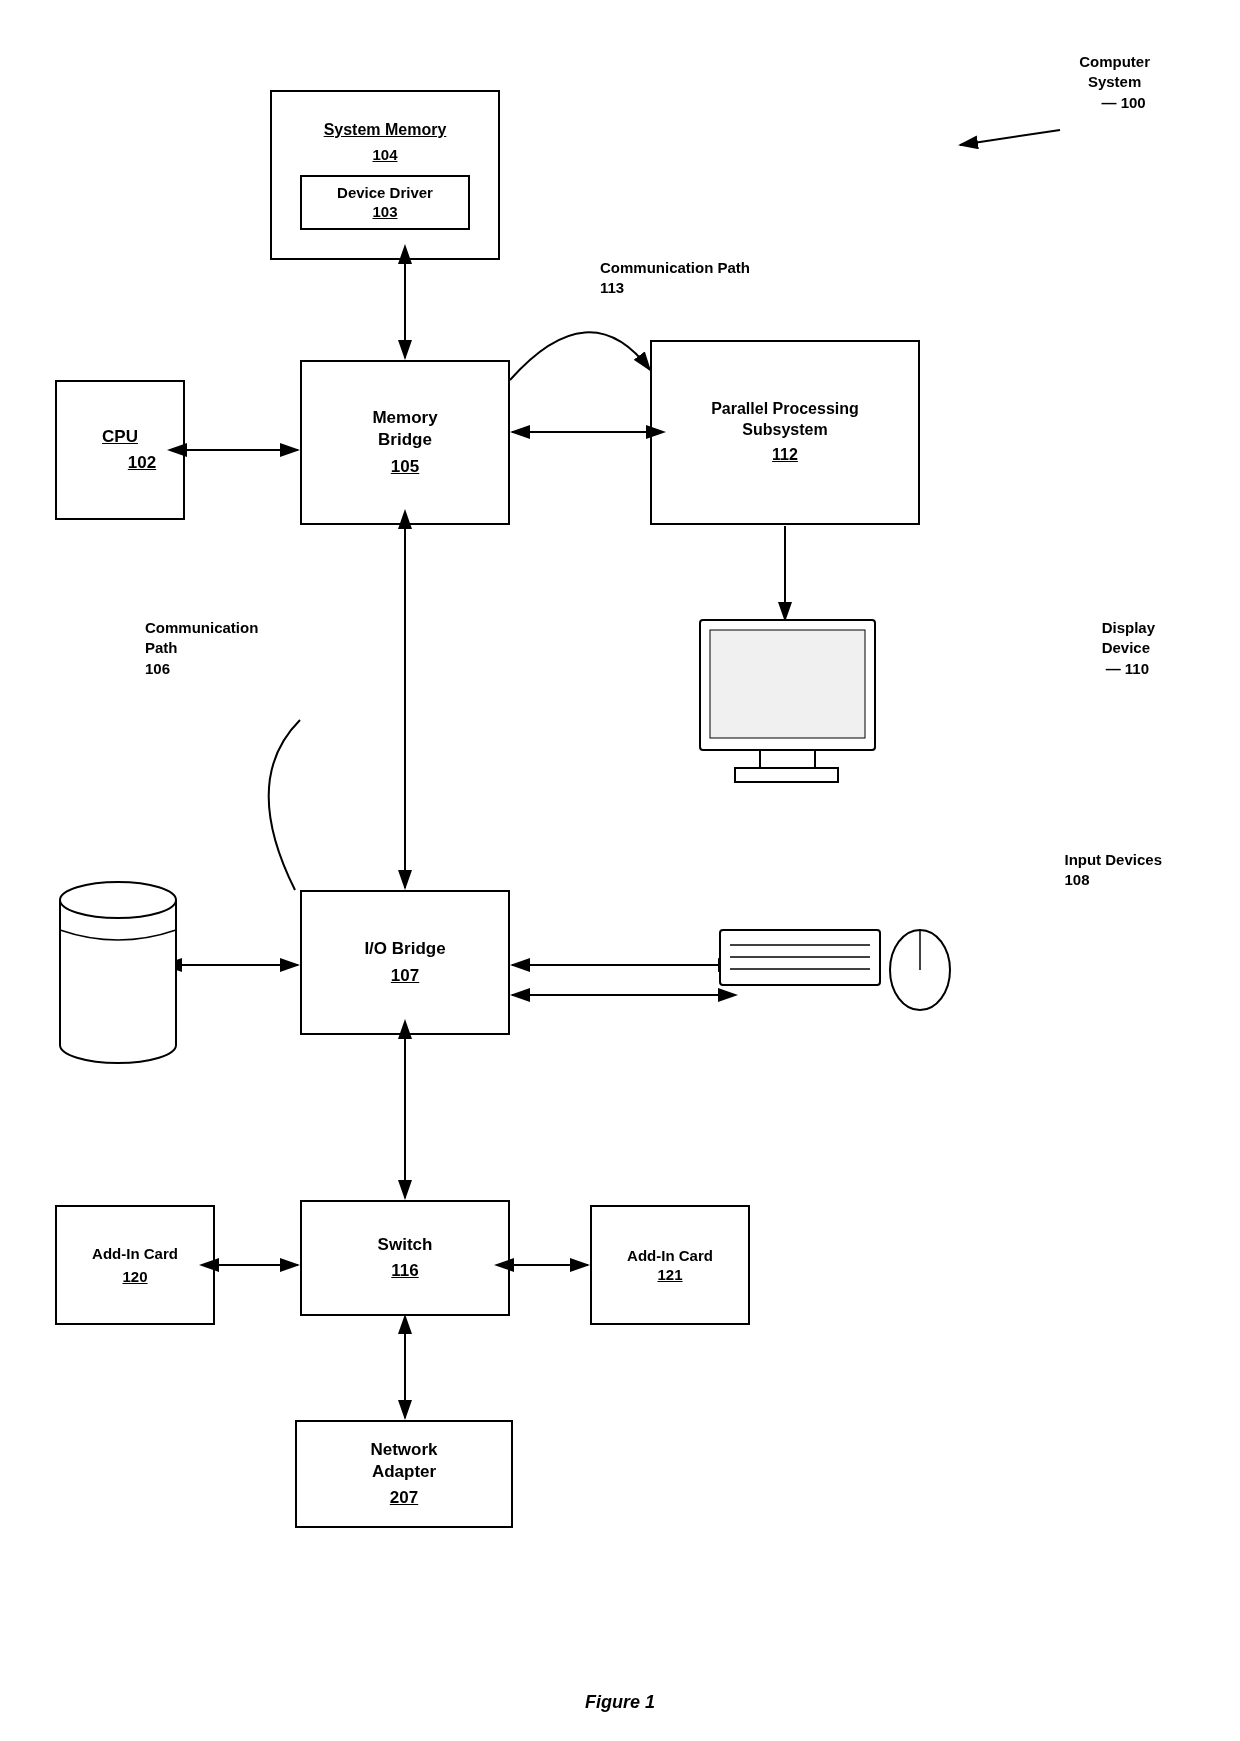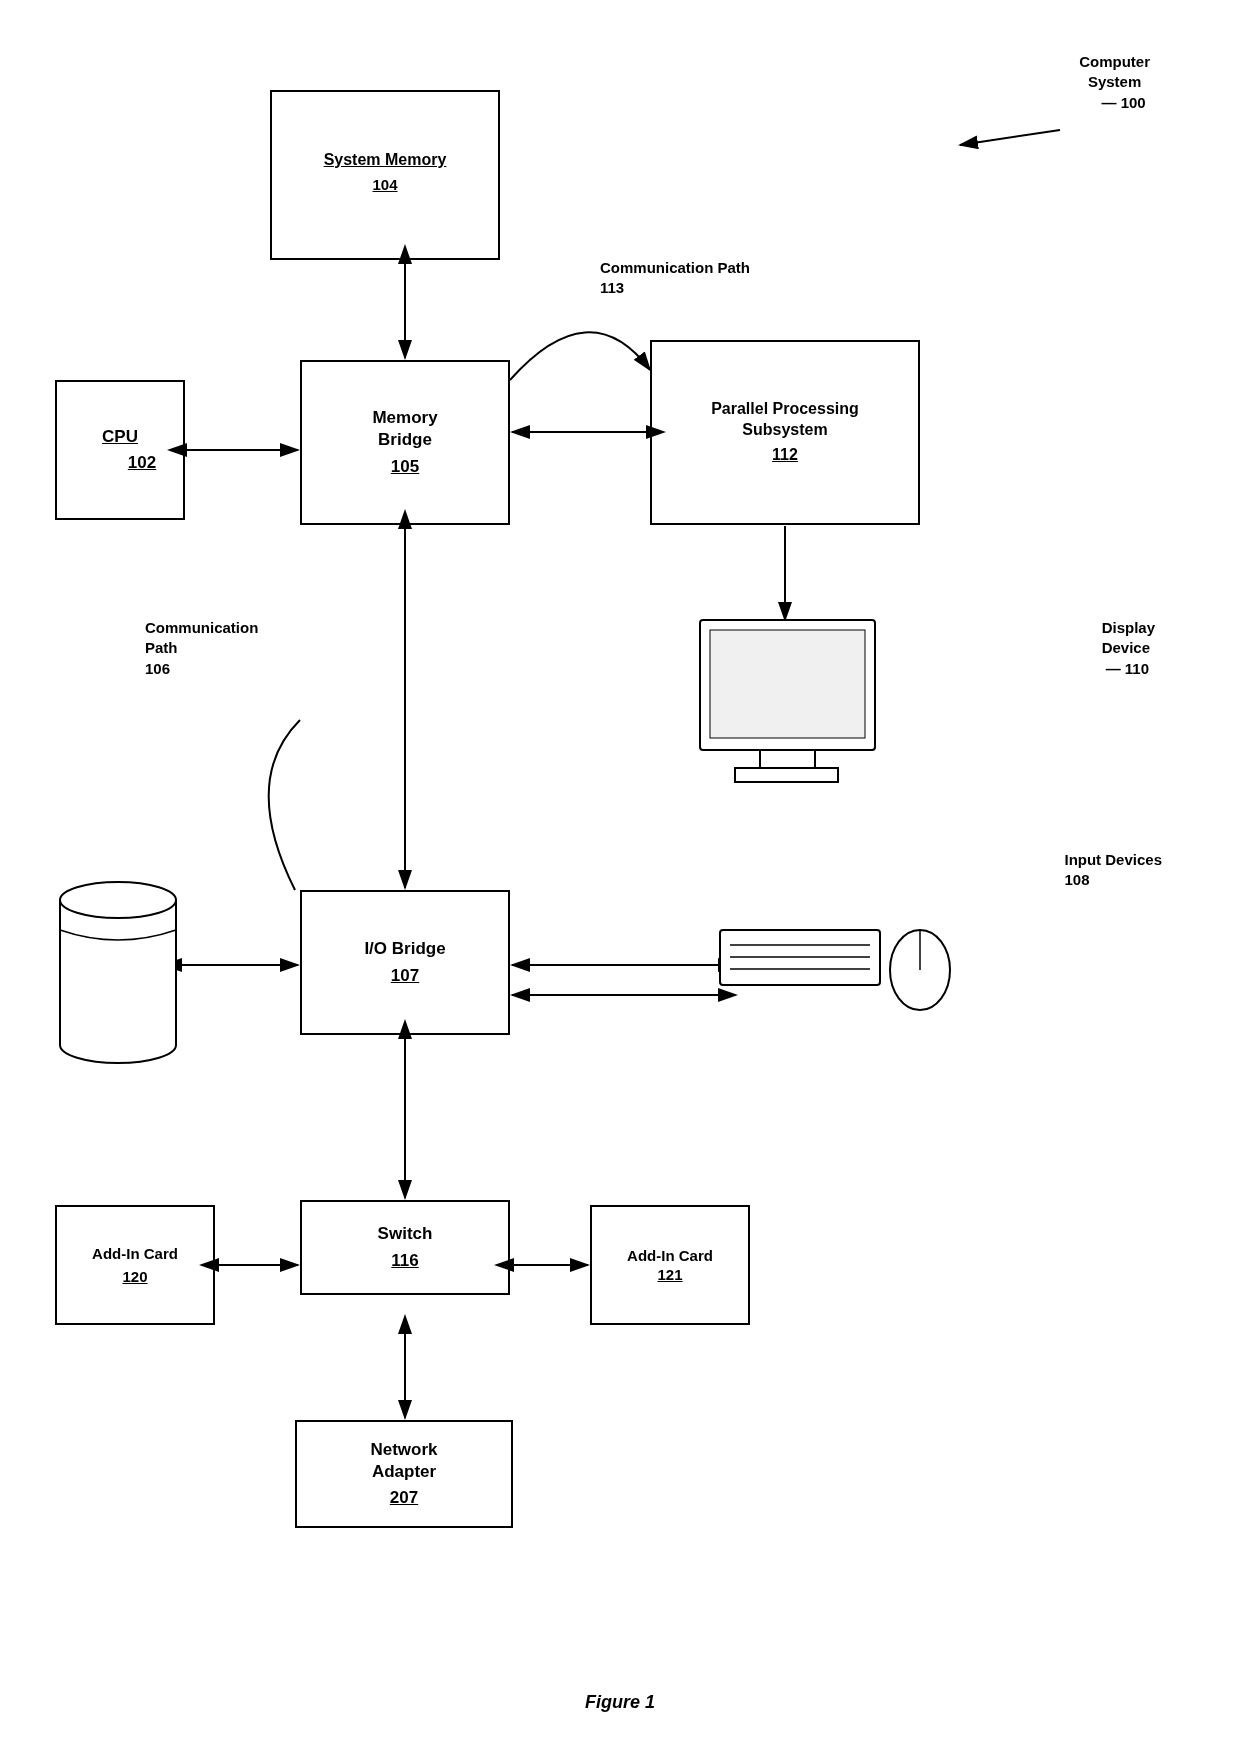--- a/index.html
+++ b/index.html
@@ -75,20 +75,24 @@
 
   <div class="label" style="top: 52px; right: 90px; text-align: center;">
     <span style="white-space:pre-line;">Computer
 System</span><br>
     <span style="margin-left:18px;">—&nbsp;</span><span class="num" style="text-decoration:none;">100</span>
   </div>
 
   <div class="box" style="top: 90px; left: 270px; width: 230px; height: 170px; padding: 8px;">
     <span style="font-size:16px; font-weight:bold; text-decoration:underline; margin-bottom:4px;">System Memory</span>
     <span class="num" style="margin-bottom:6px;">104</span>
+    <div class="inner-box" style="width:170px; padding:6px 8px;">
+      <div style="font-size:15px; font-weight:bold;">Device Driver</div>
+      <div class="num" style="font-size:15px;">103</div>
+    </div>
   </div>
 
   <div class="box" style="top: 380px; left: 55px; width: 130px; height: 140px;">
     <div style="font-size:17px; font-weight:bold; text-decoration:underline;">CPU</div>
     <div class="num" style="font-size:17px; margin-top:4px;margin-left:44px;">102</div>
   </div>
 
   <div class="box" style="top: 360px; left: 300px; width: 210px; height: 165px;">
     <div style="font-size:17px; font-weight:bold; white-space:pre-line;">Memory
 Bridge</div>
@@ -127,21 +131,21 @@
     <div style="font-size:17px; font-weight:bold;">I/O Bridge</div>
     <div class="num" style="font-size:17px; margin-top:4px;">107</div>
   </div>
 
   <div style="position:absolute; top: 940px; left: 58px; text-align:center; width:120px;">
     <div style="font-size: 15px; font-weight: bold; white-space: pre-line;">System
 Disk</div>
     <div class="num" style="font-size:15px;">114</div>
   </div>
 
-  <div class="box" style="top: 1200px; left: 300px; width: 210px; height: 95px;">
+  <div class="box" style="top: 1200px; left: 300px; width: 210px; height: 116px;">
     <div style="font-size:17px; font-weight:bold;">Switch</div>
     <div class="num" style="font-size:17px; margin-top:4px;">116</div>
   </div>
 
   <div class="box" style="top: 1205px; left: 55px; width: 160px; height: 120px;">
     <div style="font-size:15px; font-weight:bold;">Add-In Card</div>
     <div class="num" style="font-size:15px; margin-top:4px;">120</div>
   </div>
 
   <div class="box" style="top: 1205px; left: 590px; width: 160px; height: 120px;">

